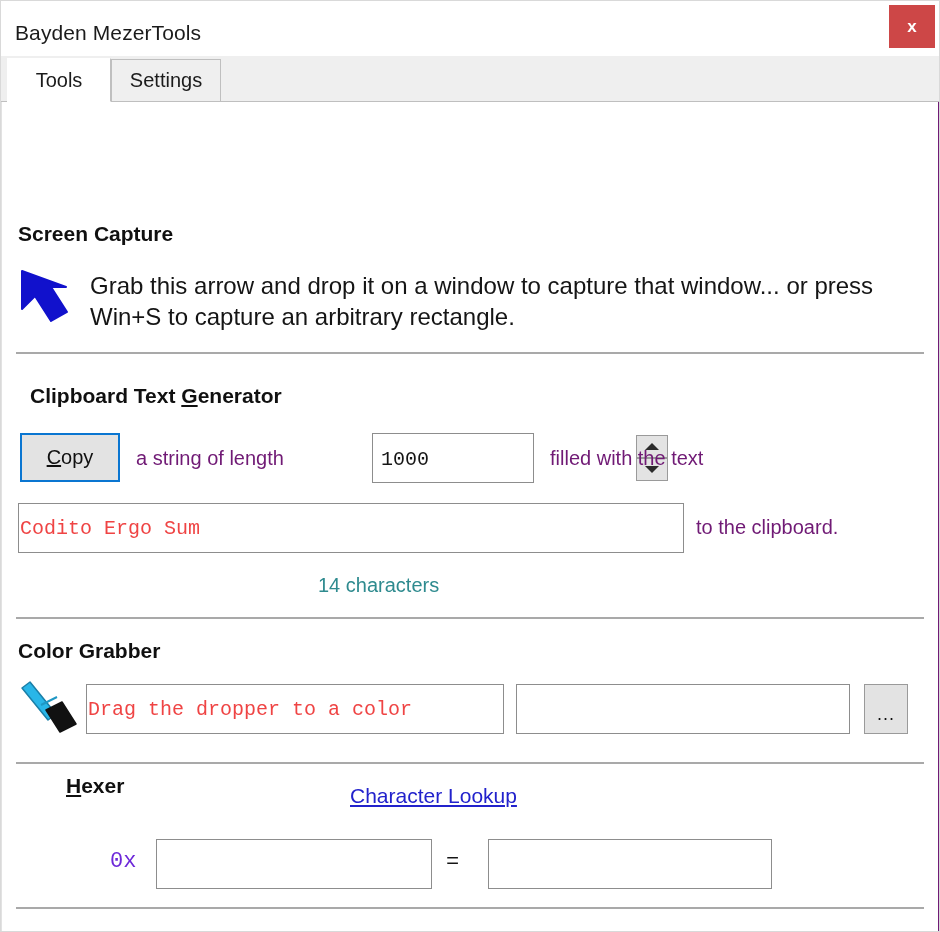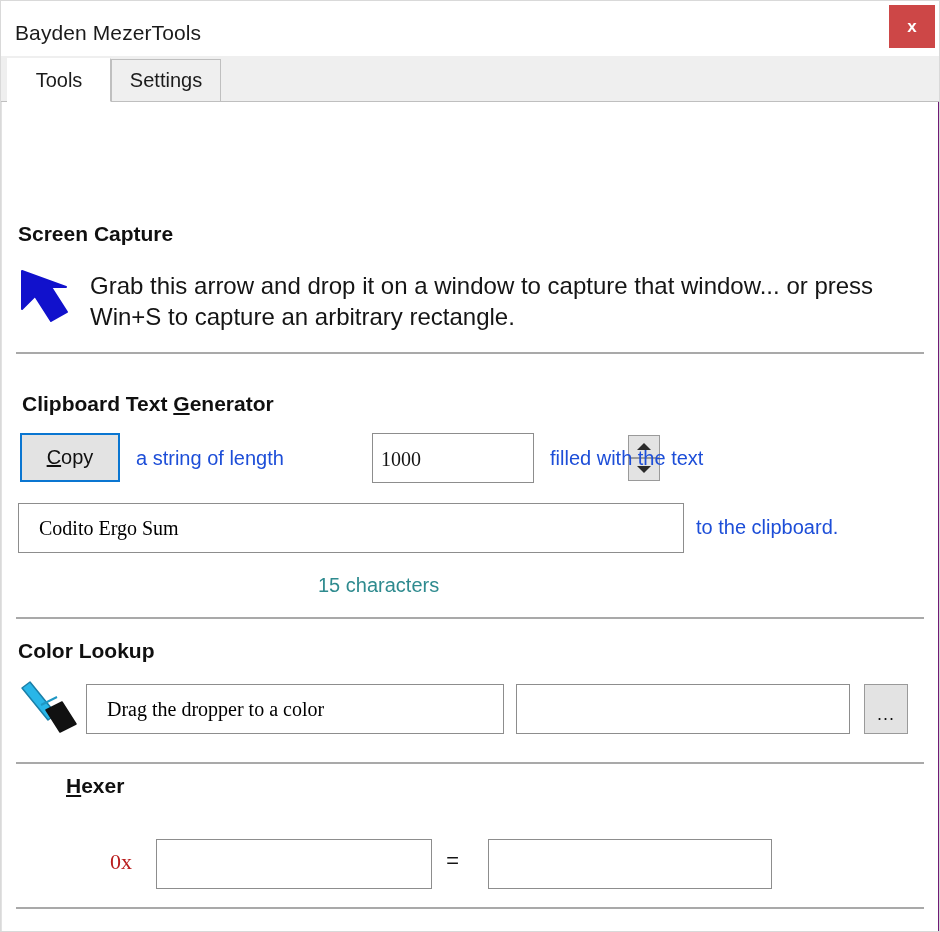--- a/index.html
+++ b/index.html
@@ -123,21 +123,21 @@
   .hr {
     position: absolute;
     left: 14px;
     right: 14px;
     height: 2px;
     background: #a9a9a9;
   }
 
   .body-text {
     font-size: 20px;
-    color: #1d4ed8;
+    color: #701a75;
     position: absolute;
     white-space: nowrap;
   }
 
   .underline-accel { text-decoration: underline; }
 
   
   #capture-arrow-icon {
     position: absolute;
     left: 16px;
@@ -171,23 +171,23 @@
   }
   .win-button.focused {
     border: 2px solid #0a76d1;
     background: #e3e3e3;
   }
   .win-input {
     box-sizing: border-box;
     background: #ffffff;
     border: 1px solid #8d8d8d;
     font-size: 20px;
-    color: #000000;
-    font-family: Liberation Serif, serif;
-    padding: 0 20px;
+    color: #ef4444;
+    font-family: Liberation Mono, monospace;
+    padding: 0 1px;
     outline: none;
   }
 
   
   #copy-button {
     position: absolute;
     left: 18px;
     top: 331px;
     width: 100px;
     height: 49px;
@@ -205,21 +205,21 @@
     display: flex;
   }
   #length-input {
     border: none;
     flex: 1 1 auto;
     height: 100%;
     font-size: 20px;
     padding-left: 8px;
     background: transparent;
     color: #151515;
-    font-family: Liberation Serif, serif;
+    font-family: Liberation Mono, monospace;
     outline: none;
   }
   .spin-col {
     width: 32px;
     height: 100%;
     display: flex;
     flex-direction: column;
     margin-right: 6px;
     align-self: center;
   }
@@ -306,23 +306,23 @@
     font-size: 21px;
     color: #2222cc;
     text-decoration: underline;
     cursor: pointer;
     white-space: nowrap;
   }
   #hex-prefix {
     position: absolute;
     left: 108px;
     top: 747px;
-    font-family: Liberation Serif, serif;
+    font-family: Liberation Mono, monospace;
     font-size: 22px;
-    color: #b91c1c;
+    color: #6d28d9;
     text-align: center;
   }
   #hex-input {
     position: absolute;
     left: 154px;
     top: 737px;
     width: 276px;
     height: 50px;
   }
   #equals-sign {
@@ -367,21 +367,21 @@
     <div class="section-title" style="left:16px; top:120px;">Screen Capture</div>
 
     <svg id="capture-arrow-icon" viewBox="0 0 64 62">
       <path d="M4 6 L4 44 L17 31 L33 56 L49 47 L33 22 L48 22 Z" fill="#1111cc" stroke="#1111cc" stroke-width="2" stroke-linejoin="round"></path>
     </svg>
 
     <div id="capture-desc">Grab this arrow and drop it on a window to capture that window... or press Win+S to capture an arbitrary rectangle.</div>
 
     <div class="hr" style="top:250px;"></div>
 
-    <div class="section-title" style="left:20px; top:282px;margin-top:8px;">
+    <div class="section-title" style="left:28px; top:282px;">
       <span>Clipboard Text </span><span class="underline-accel">G</span><span>enerator</span>
     </div>
 
     <div id="copy-button" class="win-button focused">
       <span class="underline-accel">C</span>
         <span>opy</span>
     </div>
 
     <div class="body-text" id="copy-row-label-1">a string of length</div>
 
@@ -396,25 +396,25 @@
         </div>
       </div>
     </div>
 
     <div class="body-text" id="copy-row-label-2">filled with the text</div>
 
     <input id="fill-text-input" class="win-input" type="text" value="Codito Ergo Sum" style="">
 
     <div class="body-text" id="to-clipboard-label">to the clipboard.</div>
 
-    <div class="body-text" id="clip-len-value">15 characters</div>
+    <div class="body-text" id="clip-len-value">14 characters</div>
 
     <div class="hr" style="top:515px;"></div>
 
-    <div class="section-title" style="left:16px; top:537px;">Color Lookup</div>
+    <div class="section-title" style="left:16px; top:537px;">Color Grabber</div>
 
     <svg id="dropper-icon" viewBox="0 0 66 60">
       <path d="M6 8 L14 2 L40 34 L32 40 Z" fill="#29b6e8" stroke="#1a7fa8" stroke-width="1.5" stroke-linejoin="round"></path>
       <path d="M30 30 L46 22 L60 44 L44 52 Z" fill="#111111" stroke="#111111" stroke-width="1.5" stroke-linejoin="round"></path>
       <path d="M25 25 L41 17" stroke="#1f97c4" stroke-width="2"></path>
     </svg>
 
     <input id="color-hint-input" class="win-input" type="text" value="Drag the dropper to a color" style="">
 
     <input id="color-value-input" class="win-input" type="text" value="" style="">
@@ -422,20 +422,21 @@
     <div id="color-more-button" class="win-button">
       <span>...</span>
     </div>
 
     <div class="hr" style="top:660px;"></div>
 
     <div class="section-title" style="left:16px; top:672px;margin-left:48px;">
       <span class="underline-accel">H</span><span>exer</span>
     </div>
 
+    <div id="char-lookup-link">Character Lookup</div>
 
     <div id="hex-prefix">0x</div>
 
     <input id="hex-input" class="win-input" type="text" value="" style="">
 
     <div id="equals-sign">=</div>
 
     <input id="hex-result-input" class="win-input" type="text" value="" style="">
 
     <div class="hr" style="top:805px;"></div>

